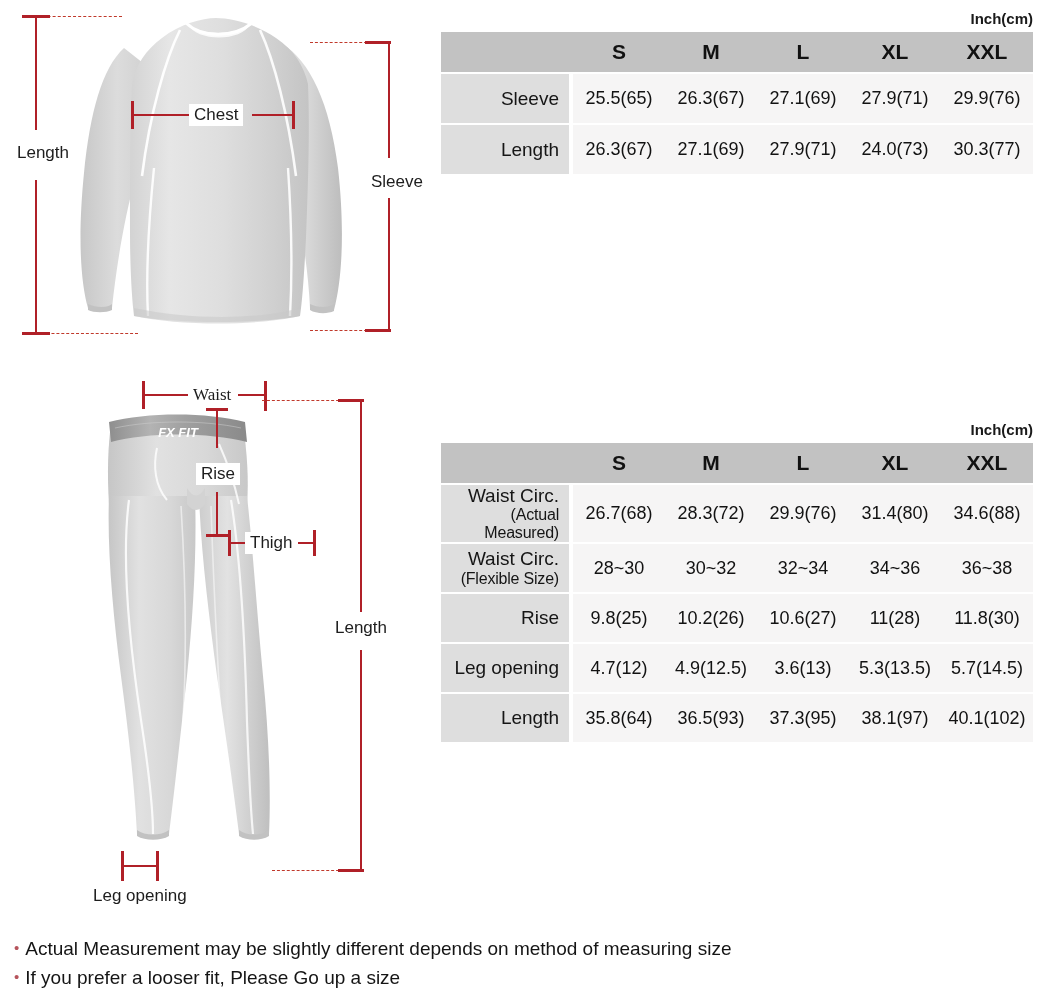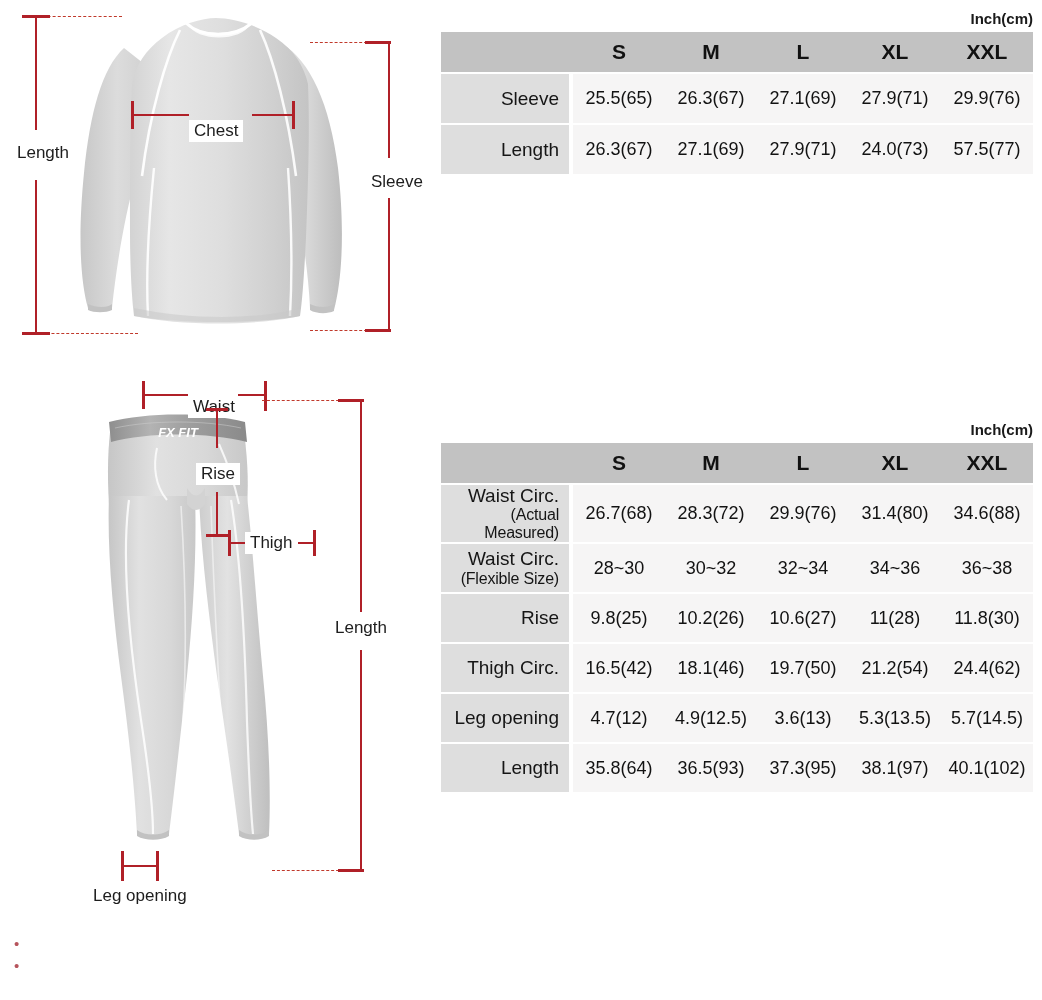--- a/index.html
+++ b/index.html
@@ -200,21 +200,21 @@
 <div class="cap-h" style="left:22px; top:15px; width:28px;"></div>
 <div class="cap-h" style="left:22px; top:332px; width:28px;"></div>
 <div class="dim-v" style="left:35px; top:16px; height:114px;"></div>
 <div class="dim-v" style="left:35px; top:180px; height:153px;"></div>
 <div class="dim-label" style="left:12px; top:142px;">Length</div>
 
 <div class="cap-v" style="left:131px; top:101px; height:28px;"></div>
 <div class="cap-v" style="left:292px; top:101px; height:28px;"></div>
 <div class="dim-h" style="left:131px; top:114px; width:58px;"></div>
 <div class="dim-h" style="left:252px; top:114px; width:43px;"></div>
-<div class="dim-label" style="left:189px; top:120px;">Chest</div>
+<div class="dim-label" style="left:189px; top:104px;">Chest</div>
 
 <div class="dash-h" style="left:310px; top:42px; width:62px;"></div>
 <div class="dash-h" style="left:310px; top:330px; width:62px;"></div>
 <div class="cap-h" style="left:365px; top:41px; width:26px;"></div>
 <div class="cap-h" style="left:365px; top:329px; width:26px;"></div>
 <div class="dim-v" style="left:388px; top:42px; height:116px;"></div>
 <div class="dim-v" style="left:388px; top:198px; height:132px;"></div>
 <div class="dim-label" style="left:366px; top:171px;">Sleeve</div>
 
 <div class="unit-label" style="left:873px; top:10px; width:160px;">Inch(cm)</div>
@@ -250,21 +250,21 @@
       <td class="val">27.9(71)</td>
       <td class="val">29.9(76)</td>
     </tr>
     <tr style="height:51px;">
       <td class="rowlab">Length</td>
       <td class="gap"></td>
       <td class="val">26.3(67)</td>
       <td class="val">27.1(69)</td>
       <td class="val">27.9(71)</td>
       <td class="val">24.0(73)</td>
-      <td class="val">57.5(77)</td>
+      <td class="val">30.3(77)</td>
     </tr>
   </tbody>
 </table>
 
 <div class="garment" style="left:95px; top:400px; width:220px; height:470px;">
   <svg width="220" height="470" viewBox="0 0 220 470" xmlns="http://www.w3.org/2000/svg">
     <defs>
       <linearGradient id="pantLeft" x1="0" y1="0" x2="1" y2="0">
         <stop offset="0%" stop-color="#c6c6c6"></stop>
         <stop offset="35%" stop-color="#e1e1e1"></stop>
@@ -312,21 +312,21 @@
 
     <path d="M42,430 C50,436 66,436 74,430 L74,436 C66,441 50,441 42,436 Z" fill="#c2c2c2"></path>
     <path d="M144,430 C152,436 166,436 174,430 L174,436 C166,441 152,441 144,436 Z" fill="#c2c2c2"></path>
   </svg>
 </div>
 
 <div class="cap-v" style="left:142px; top:381px; height:28px;"></div>
 <div class="cap-v" style="left:264px; top:381px; height:30px;"></div>
 <div class="dim-h" style="left:142px; top:394px; width:46px;"></div>
 <div class="dim-h" style="left:238px; top:394px; width:28px;"></div>
-<div class="dim-label" style="left:188px; top:396px;">Waist</div>
+<div class="dim-label" style="left:188px; top:384px;font-family:Liberation Serif, serif;">Waist</div>
 
 <div class="cap-h" style="left:206px; top:408px; width:22px;"></div>
 <div class="cap-h" style="left:206px; top:534px; width:22px;"></div>
 <div class="dim-v" style="left:216px; top:408px; height:40px;"></div>
 <div class="dim-v" style="left:216px; top:492px; height:44px;"></div>
 <div class="dim-label" style="left:196px; top:463px;">Rise</div>
 
 <div class="cap-v" style="left:228px; top:530px; height:26px;"></div>
 <div class="cap-v" style="left:313px; top:530px; height:26px;"></div>
 <div class="dim-h" style="left:228px; top:542px; width:18px;"></div>
@@ -397,29 +397,20 @@
     <tr style="height:50px;">
       <td class="rowlab">Rise</td>
       <td class="gap"></td>
       <td class="val">9.8(25)</td>
       <td class="val">10.2(26)</td>
       <td class="val">10.6(27)</td>
       <td class="val">11(28)</td>
       <td class="val">11.8(30)</td>
     </tr>
     <tr style="height:50px;">
-      <td class="rowlab">Thigh Circ.</td>
-      <td class="gap"></td>
-      <td class="val">16.5(42)</td>
-      <td class="val">18.1(46)</td>
-      <td class="val">19.7(50)</td>
-      <td class="val">21.2(54)</td>
-      <td class="val">24.4(62)</td>
-    </tr>
-    <tr style="height:50px;">
       <td class="rowlab">Leg opening</td>
       <td class="gap"></td>
       <td class="val">4.7(12)</td>
       <td class="val">4.9(12.5)</td>
       <td class="val">3.6(13)</td>
       <td class="val">5.3(13.5)</td>
       <td class="val">5.7(14.5)</td>
     </tr>
     <tr style="height:50px;">
       <td class="rowlab">Length</td>
@@ -429,17 +420,19 @@
       <td class="val">37.3(95)</td>
       <td class="val">38.1(97)</td>
       <td class="val">40.1(102)</td>
     </tr>
   </tbody>
 </table>
 
 <div class="notes">
   <div class="note-row">
     <span class="note-bullet">•</span>
+    <span class="note-text">Actual Measurement may be slightly different depends on method of measuring size</span>
   </div>
   <div class="note-row">
     <span class="note-bullet">•</span>
+    <span class="note-text">If you prefer a looser fit, Please Go up a size</span>
   </div>
 </div>
 
 </body></html>

